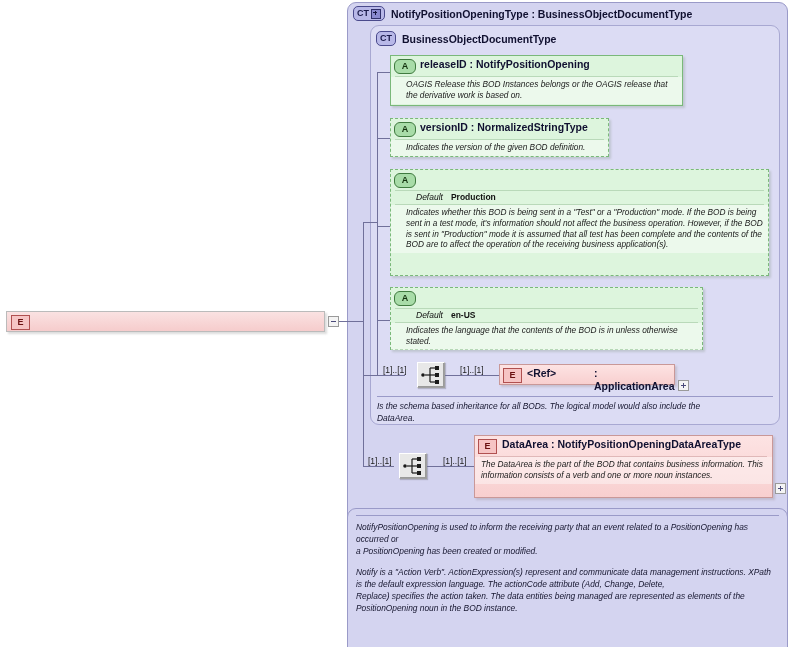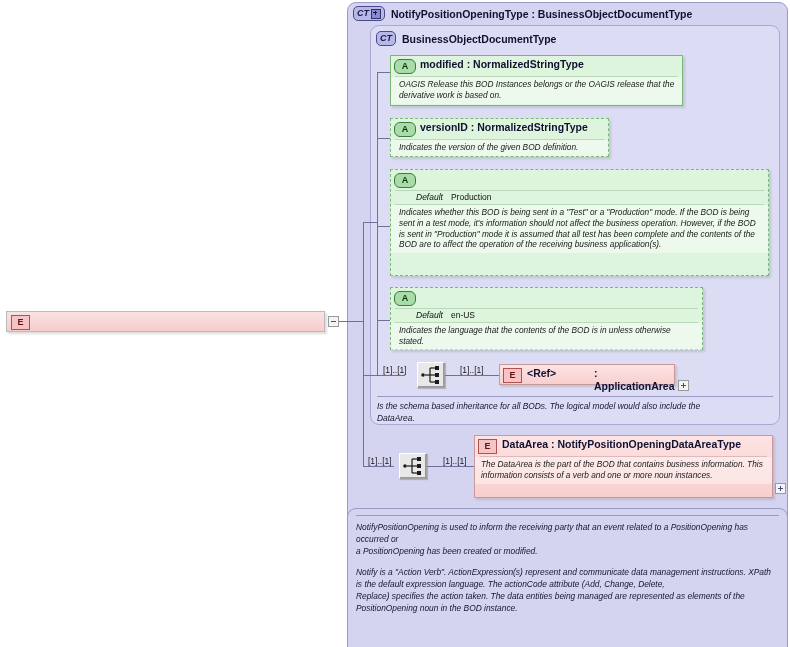--- a/index.html
+++ b/index.html
@@ -39,21 +39,20 @@
     height: 13px;
     padding: 0 3px;
     background: #b8b8e8;
     border: 1px solid #4a4a8c;
     border-radius: 5px;
     font-size: 9px;
     font-weight: bold;
     color: #1a1a4a;
     letter-spacing: 0px;
     line-height: 1;
-    font-style: italic;
   }
   .ct-badge .plusbox {
     display: inline-block;
     width: 8px; height: 8px;
     margin-left: 2px;
     background: #8a8ad0;
     border: 1px solid #30306a;
     position: relative;
   }
   .ct-badge .plusbox::before,
@@ -114,23 +113,23 @@
   }
   .attr-default {
     display: flex;
     gap: 8px;
     padding: 1px 5px 2px 5px;
     font-size: 8.5px;
     color: #111;
     margin-left: 20px;
   }
   .attr-default .lbl { font-style: italic; }
-  .attr-default .val { font-weight: normal; }
+  .attr-default .val { font-weight: bold; }
   .attr-doc {
-    padding: 2px 5px 3px 8px;
+    padding: 2px 5px 3px 15px;
     font-size: 8.3px;
     font-style: italic;
     color: #1a1a1a;
     line-height: 1.30;
     background: rgba(255,255,255,0.45);
   }
 
   
   .el-box {
     background: linear-gradient(to bottom, #fde3e3, #f8cfcf);
@@ -304,21 +303,21 @@
   <div class="abs hline" style="left:377px; top:72px; width:13px;"></div>
   <div class="abs hline" style="left:377px; top:138px; width:13px;"></div>
   <div class="abs hline" style="left:377px; top:226px; width:13px;"></div>
   <div class="abs hline" style="left:377px; top:320px; width:13px;"></div>
 
   <div class="abs hline" style="left:377px; top:375px; width:28px;"></div>
 
   <div class="abs attr-box" style="left:390px; top:55px; width:293px; height:51px;">
     <div class="attr-head">
       <span class="a-badge">A</span>
-      <span class="attr-name">modified  :  NormalizedStringType</span>
+      <span class="attr-name">releaseID  :  NotifyPositionOpening</span>
     </div>
     <div class="attr-divider"></div>
     <div class="attr-doc">OAGIS Release this BOD Instances belongs or the OAGIS release that
 the derivative work is based on.</div>
   </div>
 
   <div class="abs attr-box optional" style="left:390px; top:118px; width:219px; height:39px;">
     <div class="attr-head">
       <span class="a-badge">A</span>
       <span class="attr-name">versionID  :  NormalizedStringType</span>

